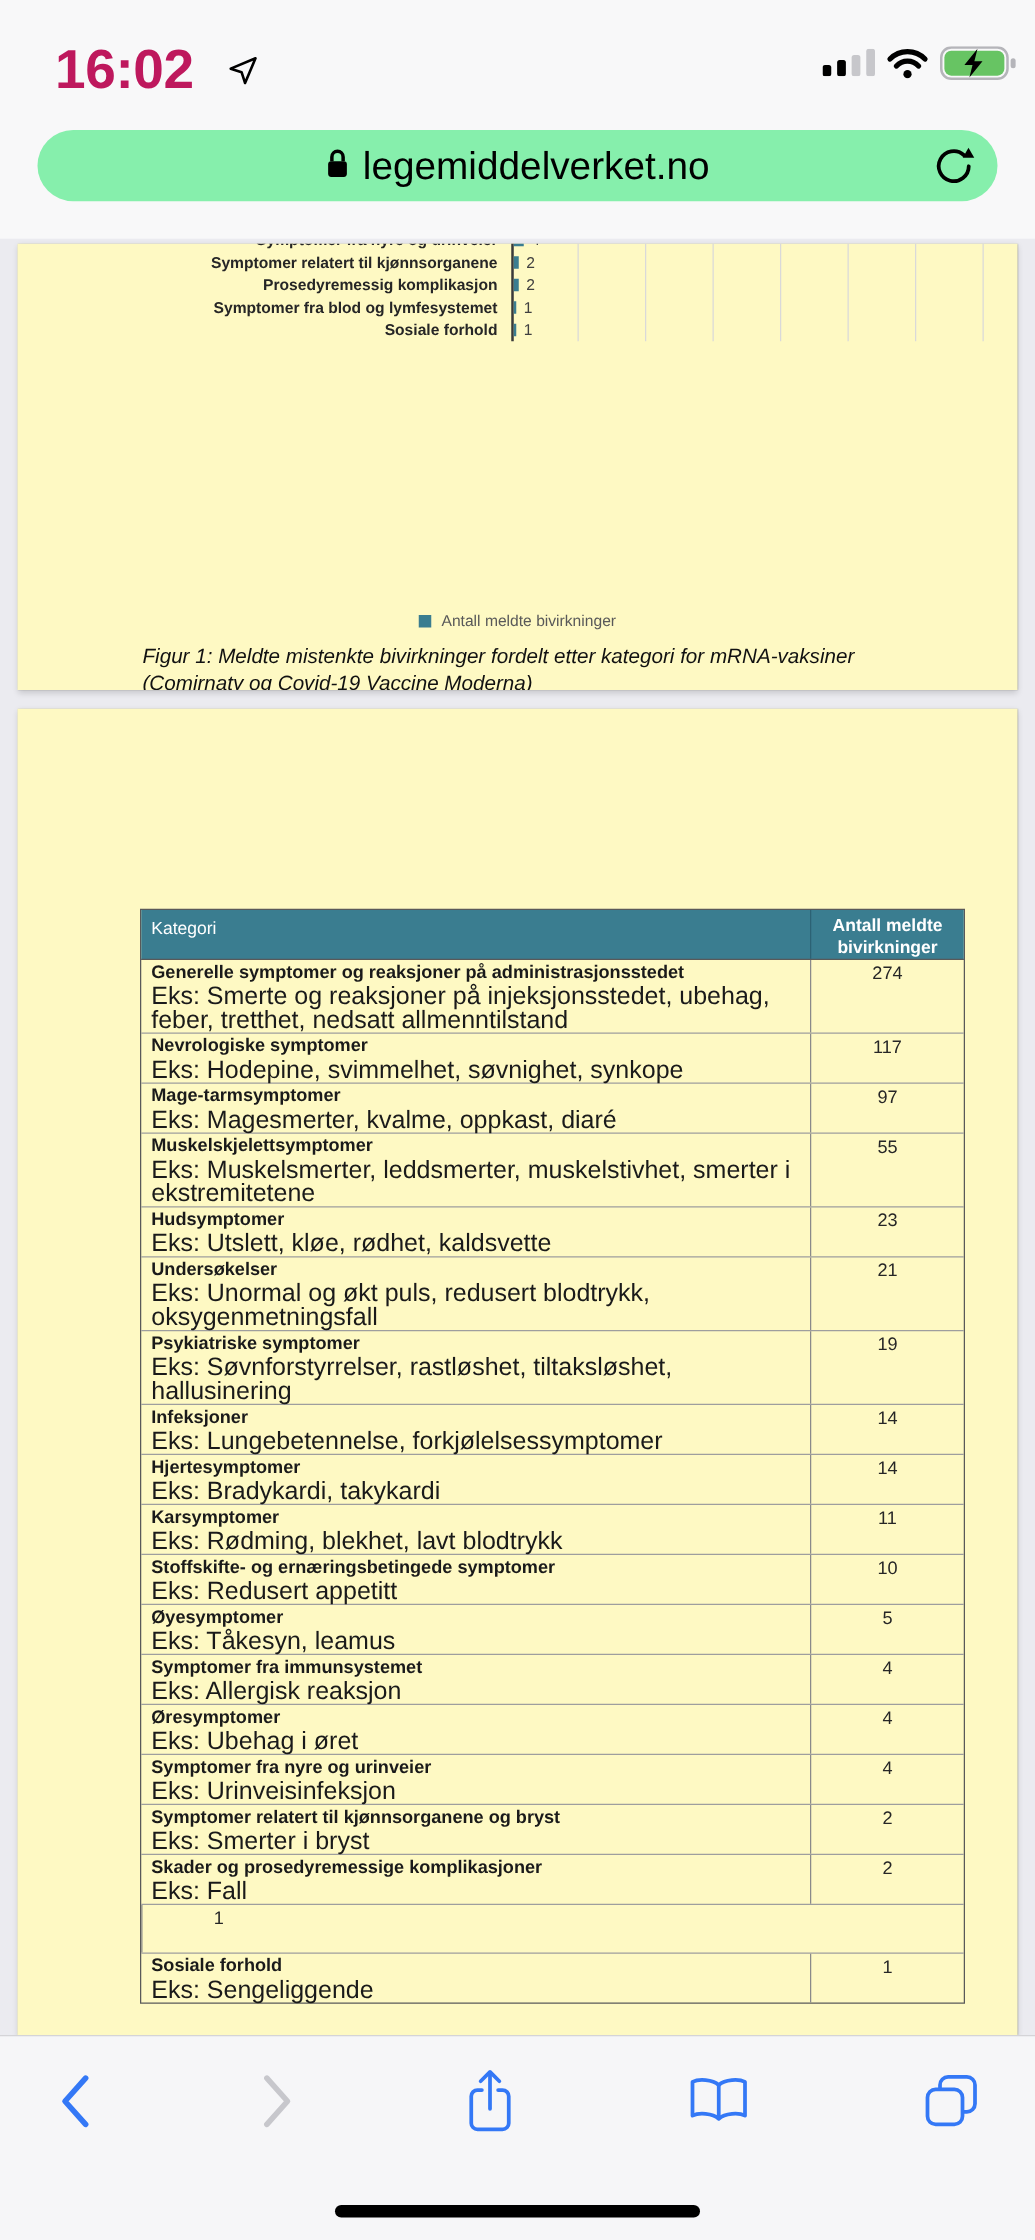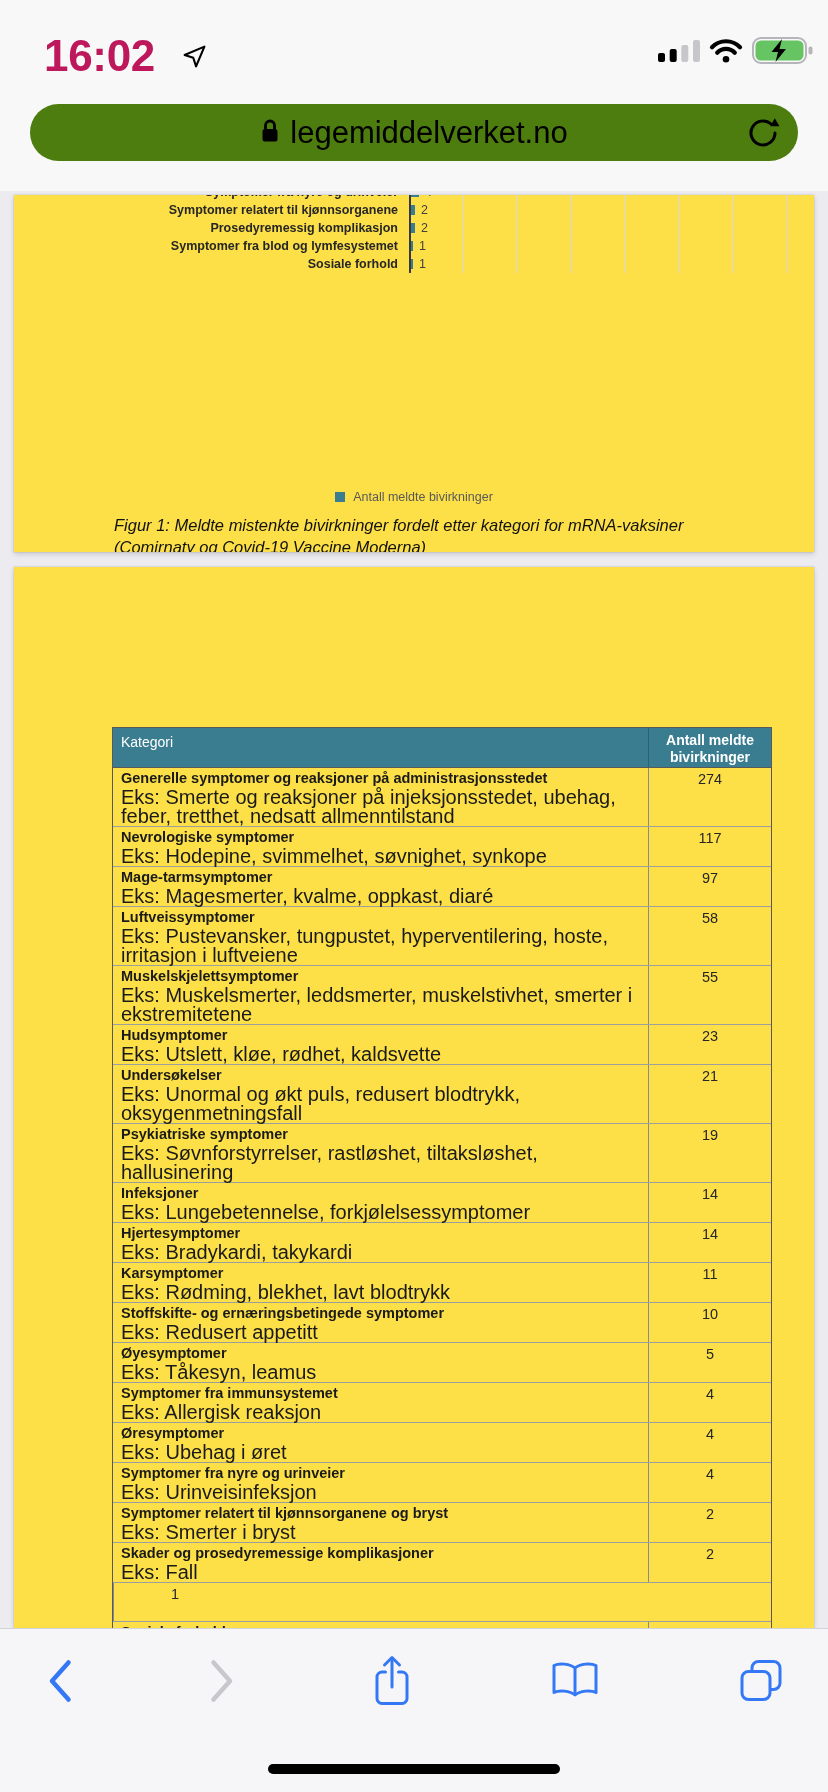--- a/index.html
+++ b/index.html
@@ -4,27 +4,27 @@
 <style>
   * { margin:0; padding:0; box-sizing:border-box; }
   html,body { width:828px; height:1792px; }
   body { position:relative; background:#ebebf0; font-family:"Liberation Sans", sans-serif; overflow:hidden; }
 
   
   .top-chrome { position:absolute; left:0; top:0; width:828px; height:191px; background:#f8f8f9; z-index:20; }
   .status-time { position:absolute; left:44px; top:36px; font-size:44px; font-weight:bold; letter-spacing:-0.3px; line-height:40px; color:#be185d; }
   .loc-arrow { position:absolute; left:182px; top:44px; }
   .status-right { position:absolute; right:15px; top:39px; height:27px; display:flex; align-items:center; gap:9px; }
-  .url-pill { position:absolute; left:30px; top:104px; width:768px; height:57px; background:#4d7c0f; border-radius:28.5px; }
+  .url-pill { position:absolute; left:30px; top:104px; width:768px; height:57px; background:#86efac; border-radius:28.5px; }
   .url-center { height:100%; display:flex; align-items:center; justify-content:center; gap:10px; }
   .url-text { font-size:31px; color:#000; }
   .reload-btn { position:absolute; right:18px; top:12px; width:34px; height:34px; }
 
   
-  .card { position:absolute; left:14px; width:800px; background:#fde047; box-shadow:0 2px 5px rgba(0,0,0,0.16), 0 0 1px rgba(0,0,0,0.25); }
+  .card { position:absolute; left:14px; width:800px; background:#fef9c3; box-shadow:0 2px 5px rgba(0,0,0,0.16), 0 0 1px rgba(0,0,0,0.25); }
   .card1 { top:195px; height:357px; overflow:hidden; }
   .card2 { top:567px; height:1061px; overflow:hidden; }
 
   
   .chart { position:absolute; left:0; top:-12px; width:800px; height:90px; }
   .chart-plot-lines { position:absolute; left:0; top:0; width:800px; height:90px; }
   .gridline { position:absolute; top:0; width:1px; height:90px; background:#d9d9d9; }
   .chart-axis { position:absolute; left:395px; top:0; width:2px; height:90px; background:#3a3a3a; }
   .chart-row { display:flex; align-items:center; height:18px; position:relative; }
   .chart-label { width:384px; text-align:right; font-size:12.5px; font-weight:bold; color:#262626; white-space:nowrap; }
@@ -195,27 +195,20 @@
   </div>
 
   <div class="trow">
     <div class="td-cat">
       <div class="cat">Mage-tarmsymptomer</div>
       <div class="eks">Eks: Magesmerter, kvalme, oppkast, diaré</div>
     </div>
     <div class="td-count">97</div>
   </div>
 
-  <div class="trow">
-    <div class="td-cat">
-      <div class="cat">Luftveissymptomer</div>
-      <div class="eks">Eks: Pustevansker, tungpustet, hyperventilering, hoste, irritasjon i luftveiene</div>
-    </div>
-    <div class="td-count">58</div>
-  </div>
 
   <div class="trow">
     <div class="td-cat">
       <div class="cat">Muskelskjelettsymptomer</div>
       <div class="eks">Eks: Muskelsmerter, leddsmerter, muskelstivhet, smerter i ekstremitetene</div>
     </div>
     <div class="td-count">55</div>
   </div>
 
   <div class="trow">

